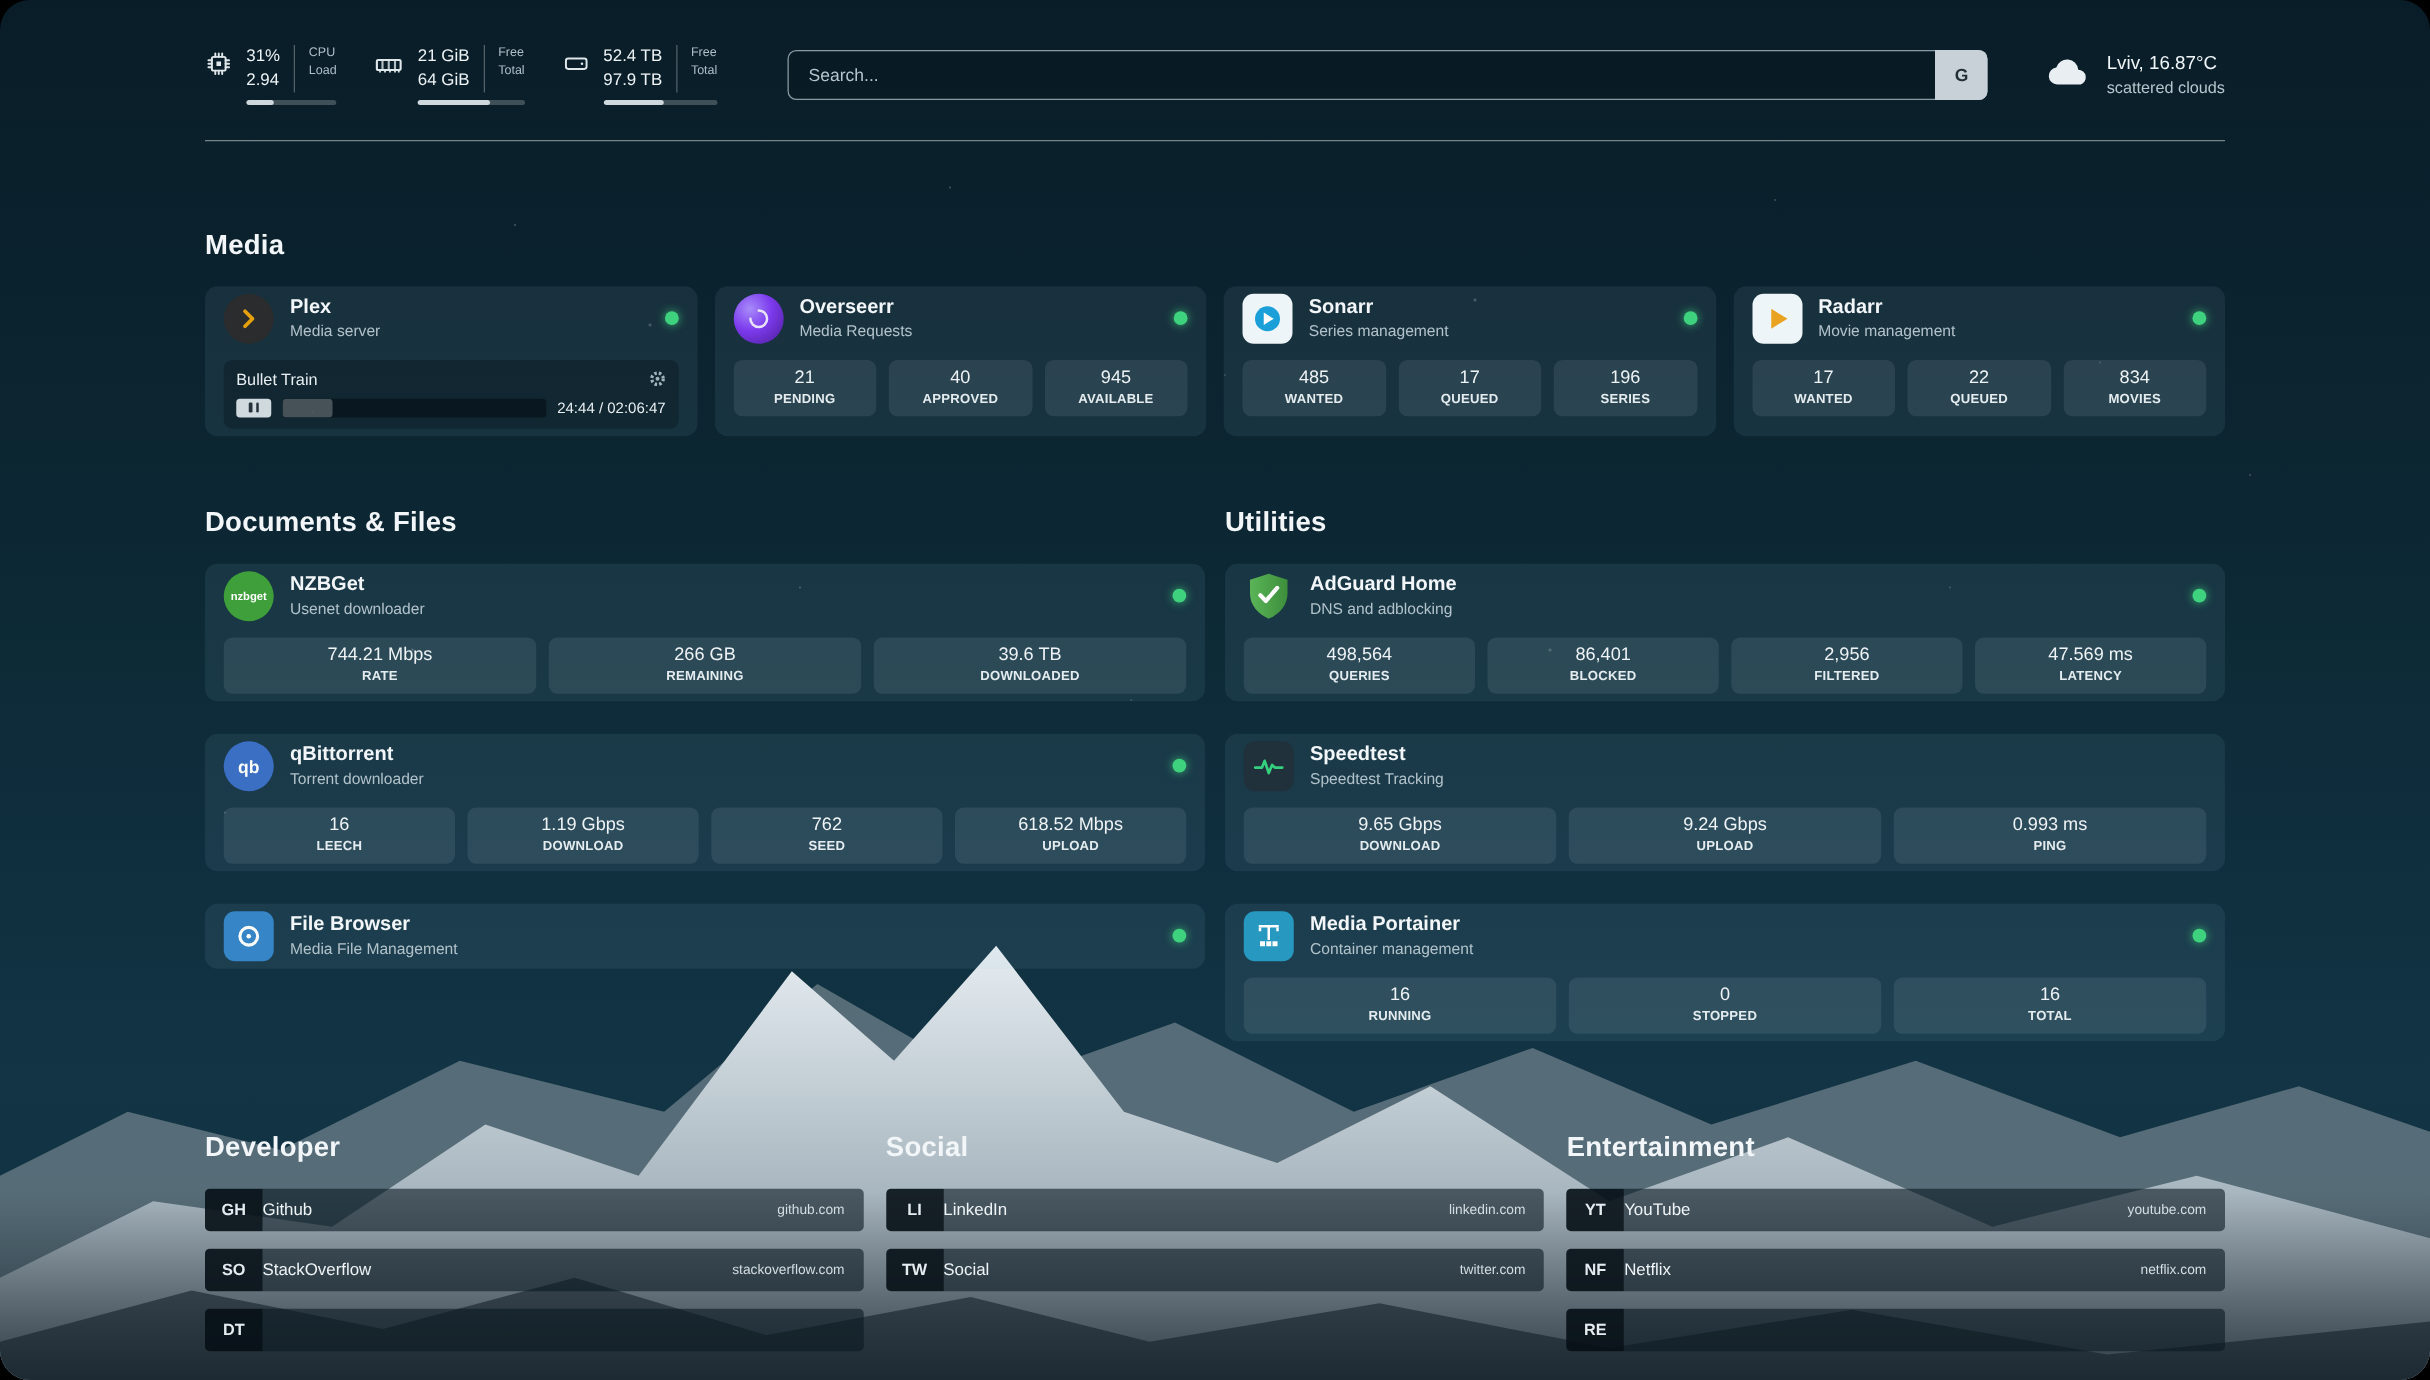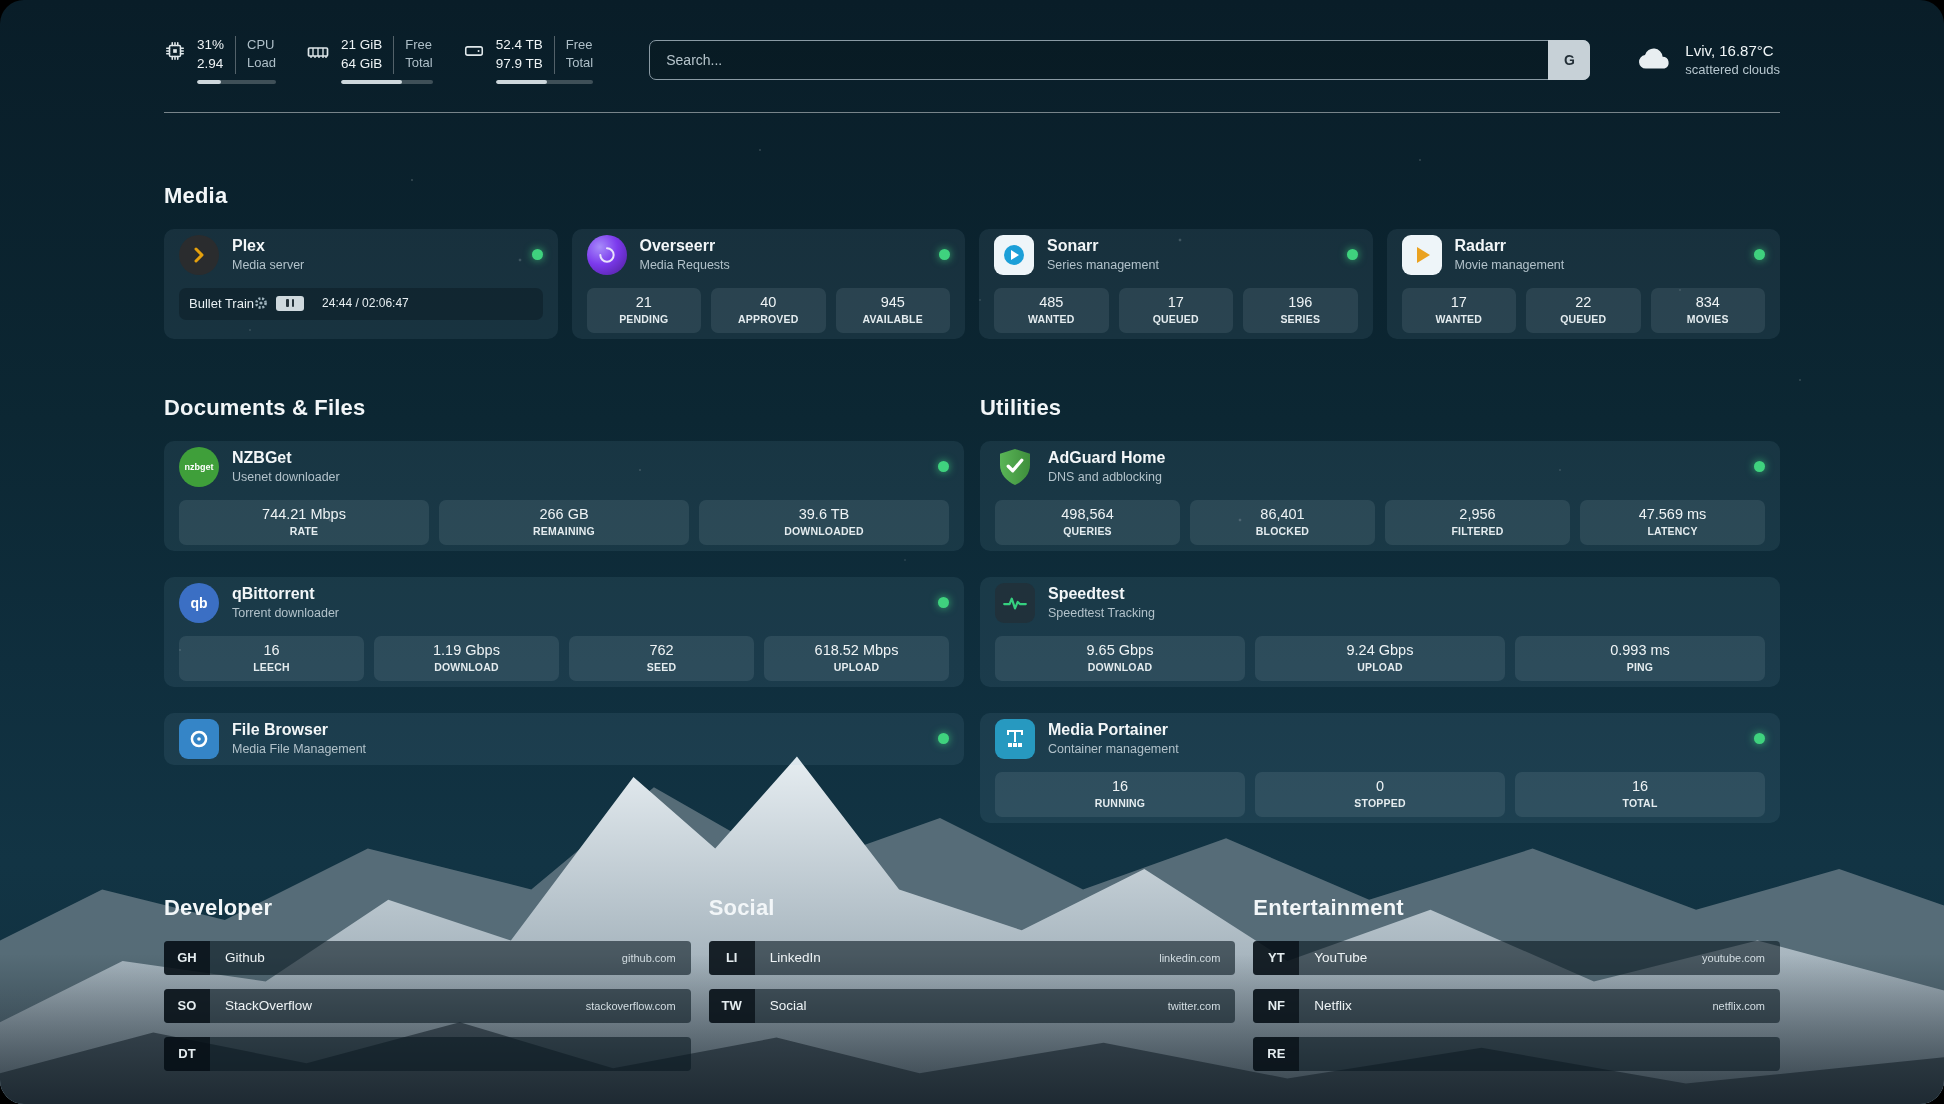--- a/index.html
+++ b/index.html
@@ -42,21 +42,21 @@
   .content { position:relative; z-index:2; width:1616px; margin:0 auto; padding-top:36px; }
 
   
   .topbar { display:flex; align-items:center; }
   .sysstats { display:flex; gap:30px; align-items:flex-start; }
   .sysstat { display:flex; gap:11px; align-items:flex-start; }
   .sysicon { margin-top:4px; display:flex; }
   .sysbody { display:flex; flex-direction:column; }
   .sysrows { display:flex; }
   .sysvals { display:flex; flex-direction:column; font-size:13.5px; line-height:1.4; color:#eef3f5; padding-right:11px; }
-  .syslabels { display:flex; flex-direction:column; font-size:13px; line-height:1.4; color:#aebfc8; padding-left:11px; border-left:1px solid rgba(255,255,255,0.3); }
+  .syslabels { display:flex; flex-direction:column; font-size:10px; line-height:1.4; color:#aebfc8; padding-left:11px; border-left:1px solid rgba(255,255,255,0.3); }
   .sysbar { margin-top:6px; height:4px; border-radius:2px; background:rgba(255,255,255,0.22); overflow:hidden; }
   .sysbar-fill { display:block; height:100%; background:#cdd7dc; border-radius:2px; }
 
   .searchwrap { flex:1; position:relative; margin:0 46px 0 56px; height:40px; }
   .search {
     width:100%; height:100%; background:rgba(8,22,30,0.35);
     border:1px solid #8a9aa4; border-radius:7px; color:#dfe7ea;
     padding:0 56px 0 16px; font-size:14px; font-family:inherit; outline:none;
   }
   .search::placeholder { color:#b6c4cb; }
@@ -98,21 +98,21 @@
   .i-overseerr { background:radial-gradient(circle at 32% 30%, #a78bfa 0%, #7c3aed 45%, #4c1d95 100%); }
   .i-sonarr, .i-radarr { background:#eef5f9; }
   .i-nzbget { background:#3f9f3a; font-size:9px; font-weight:700; color:#fff; }
   .i-qbt { background:#3b6fc4; color:#fff; font-weight:700; font-size:14px; }
   .i-filebrowser { background:#3585c7; }
   .i-adguard { background:transparent; }
   .i-speedtest { background:#20313b; }
   .i-portainer { background:#2799c0; }
 
   
-  .player { background:rgba(6,16,22,0.35); border-radius:7px; padding:8px 10px 9px; display:flex; flex-direction:row; gap:8px; }
+  .player { background:rgba(6,16,22,0.35); border-radius:7px; padding:8px 10px 9px; display:flex; flex-direction:column; gap:8px; }
   .player-top { display:flex; align-items:center; }
   .nowplaying { font-size:13px; color:#e8eff2; }
   .gear { margin-left:auto; display:flex; cursor:pointer; }
   .player-bottom { display:flex; align-items:center; gap:9px; }
   .pausebtn { width:28px; height:15px; border-radius:3px; background:#cfd9de; display:flex; align-items:center; justify-content:center; gap:3px; flex:none; cursor:pointer; }
   .pausebtn i { width:2.5px; height:8px; background:#25323a; border-radius:1px; display:block; }
   .ptrack { flex:1; height:15px; background:rgba(4,12,18,0.55); border-radius:3px; overflow:hidden; cursor:pointer; }
   .pfill { display:block; height:100%; background:rgba(255,255,255,0.25); border-radius:3px; }
   .ptime { font-size:12px; color:#e8eff2; white-space:nowrap; }
 
@@ -127,21 +127,21 @@
   .bm-row {
     display:flex; align-items:center; height:34px; background:rgba(10,25,34,0.6);
     border-radius:4px; overflow:hidden; margin-bottom:14px; cursor:pointer;
   }
   .bm-row:last-child { margin-bottom:0; }
   .bm-abbr {
     width:46px; align-self:stretch; background:rgba(5,14,20,0.75);
     display:flex; align-items:center; justify-content:center;
     font-weight:700; font-size:13px; color:#e4ecef; flex:none;
   }
-  .bm-name { margin-left:15px; font-size:13.5px; color:#eef3f5; }
+  .bm-name { font-size:13.5px; color:#eef3f5; }
   .bm-url { margin-left:auto; margin-right:15px; font-size:11px; color:#d3dde2; }
 </style>
 </head>
 <body>
 
 <div class="frame">
 
   <svg class="bg-mountains" viewBox="0 0 1944 460" preserveAspectRatio="none">
     <defs>
       <linearGradient id="snow" x1="0" y1="0" x2="0" y2="1">

